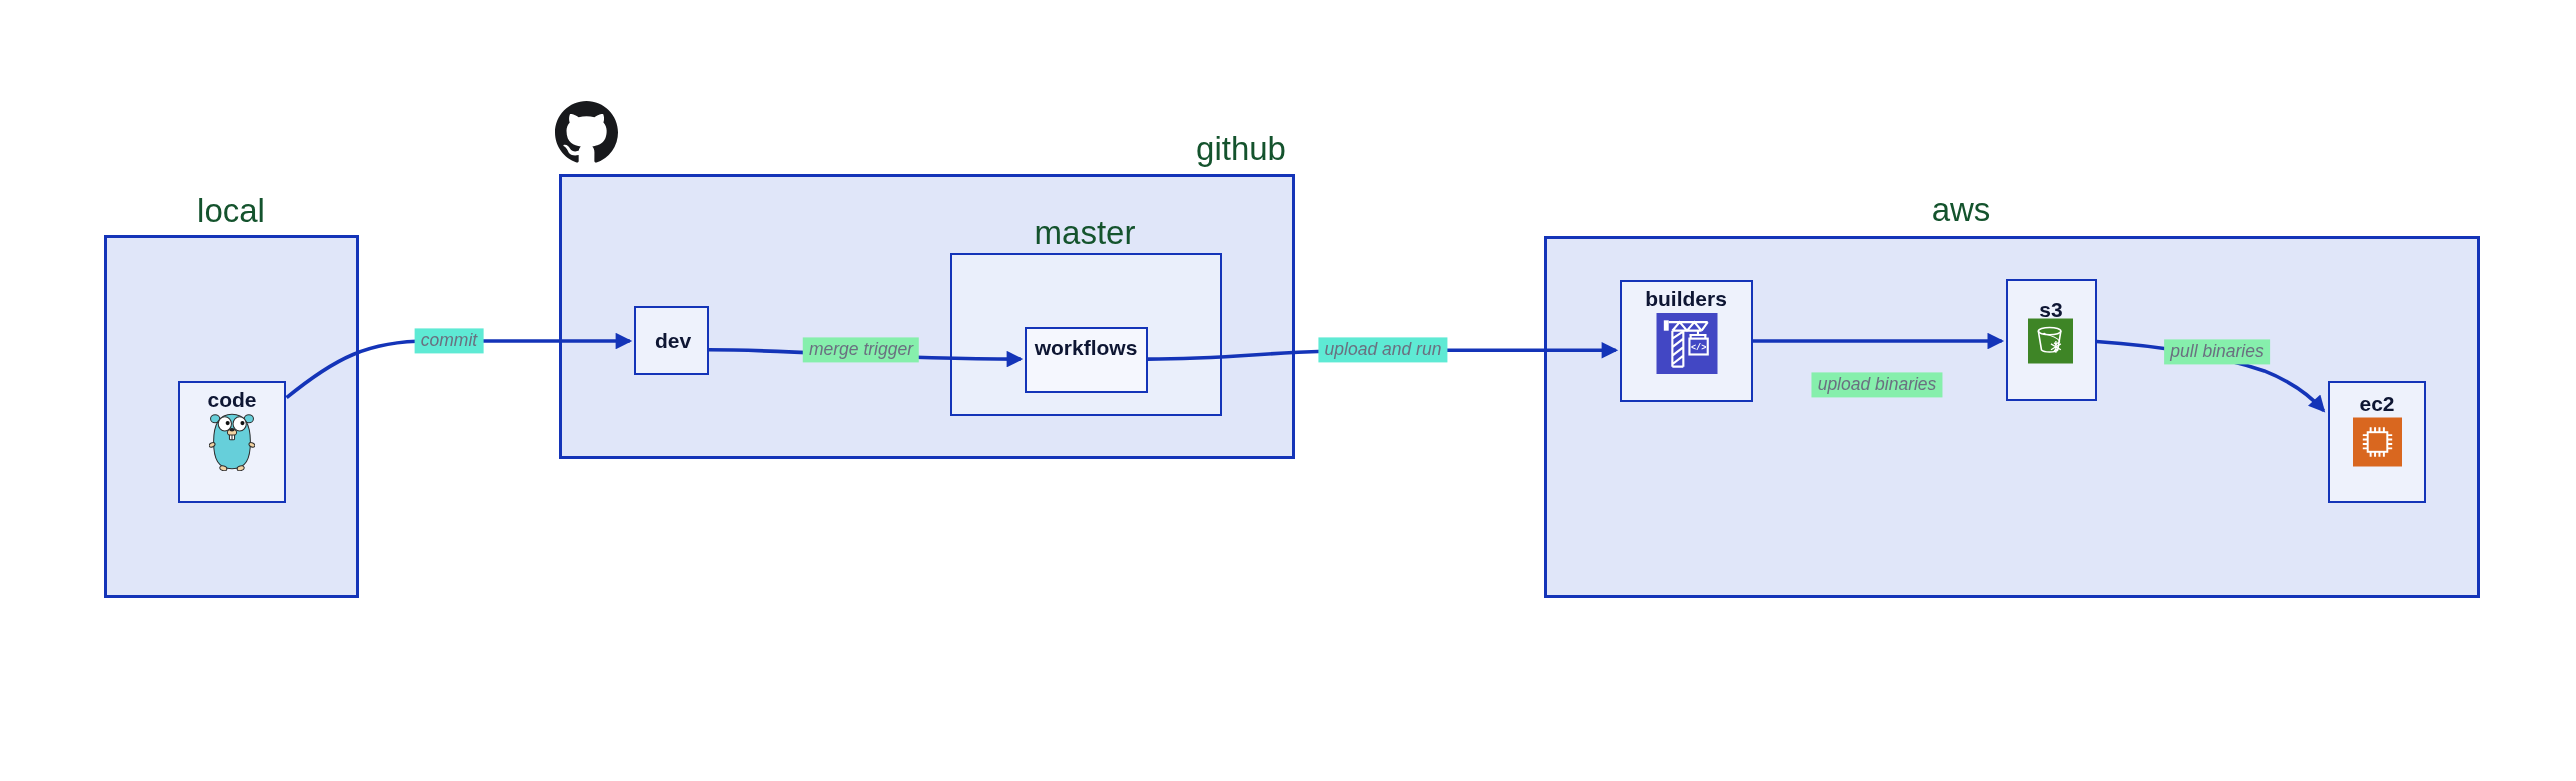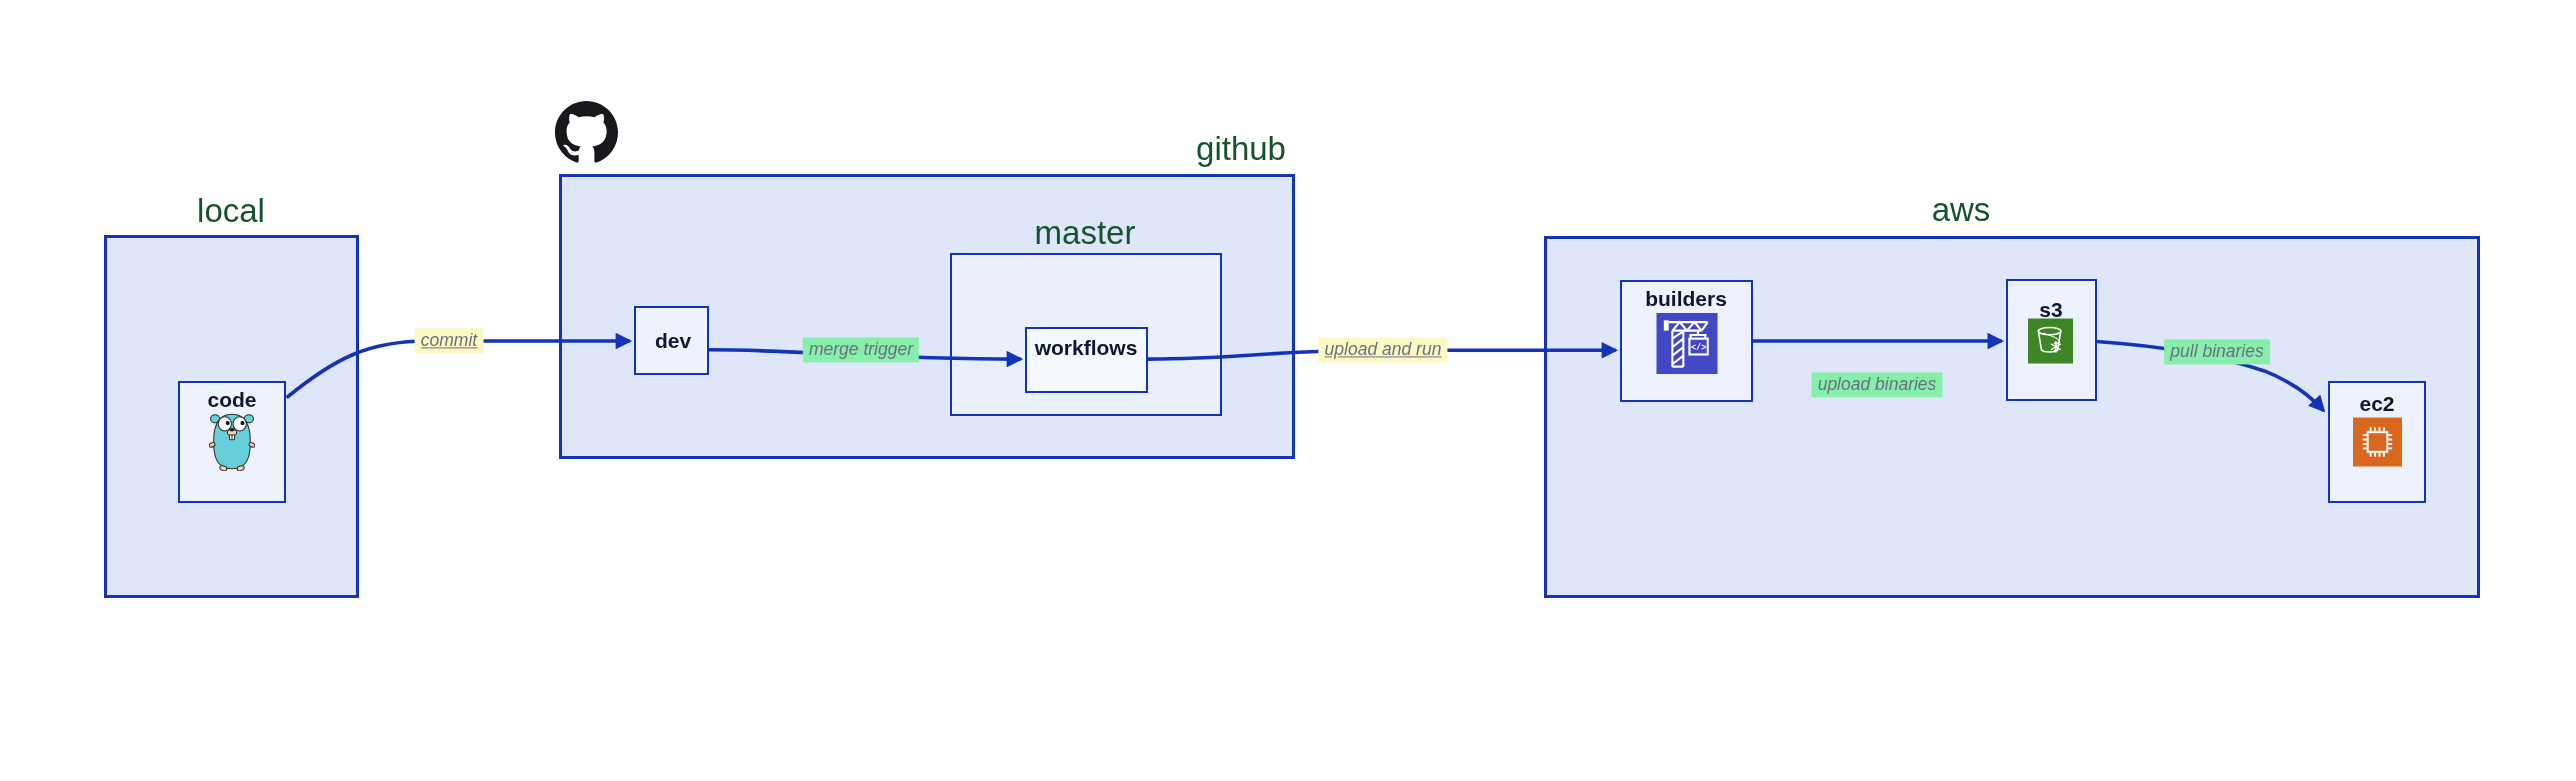--- a/index.html
+++ b/index.html
@@ -16,21 +16,21 @@
                    white-space:nowrap;z-index:2;}
   .node-label{position:absolute;transform:translate(-50%,-50%);font-size:21px;font-weight:bold;
               color:#0e1633;white-space:nowrap;z-index:4;}
   .node-icon{position:absolute;z-index:4;}
 
   #edge-layer{position:absolute;left:0;top:0;z-index:5;pointer-events:none;}
   #edge-layer path.edge{fill:none;stroke:#1434b8;stroke-width:7;}
 
   .edge-label{position:absolute;transform:translate(-50%,-50%);font-size:17.5px;font-style:italic;
               color:#6a7080;white-space:nowrap;padding:2.1px 6.2px;z-index:6;}
-  .bg-white{background:#fef9c3;text-decoration:underline;}
+  .bg-white{background:#5eead4;}
   .bg-lavender{background:#86efac;}
 
   #diagram-title{position:absolute;transform:translate(-50%,-50%);font-size:45px;color:#131b35;
                  text-decoration:underline;text-decoration-thickness:3.6px;text-underline-offset:6.2px;
                  white-space:nowrap;z-index:2;}
 
   #github-logo{position:absolute;left:555px;top:101px;z-index:4;}
 
   
   #box-local   {left:104px; top:235px; width:255px;  height:363px;}

